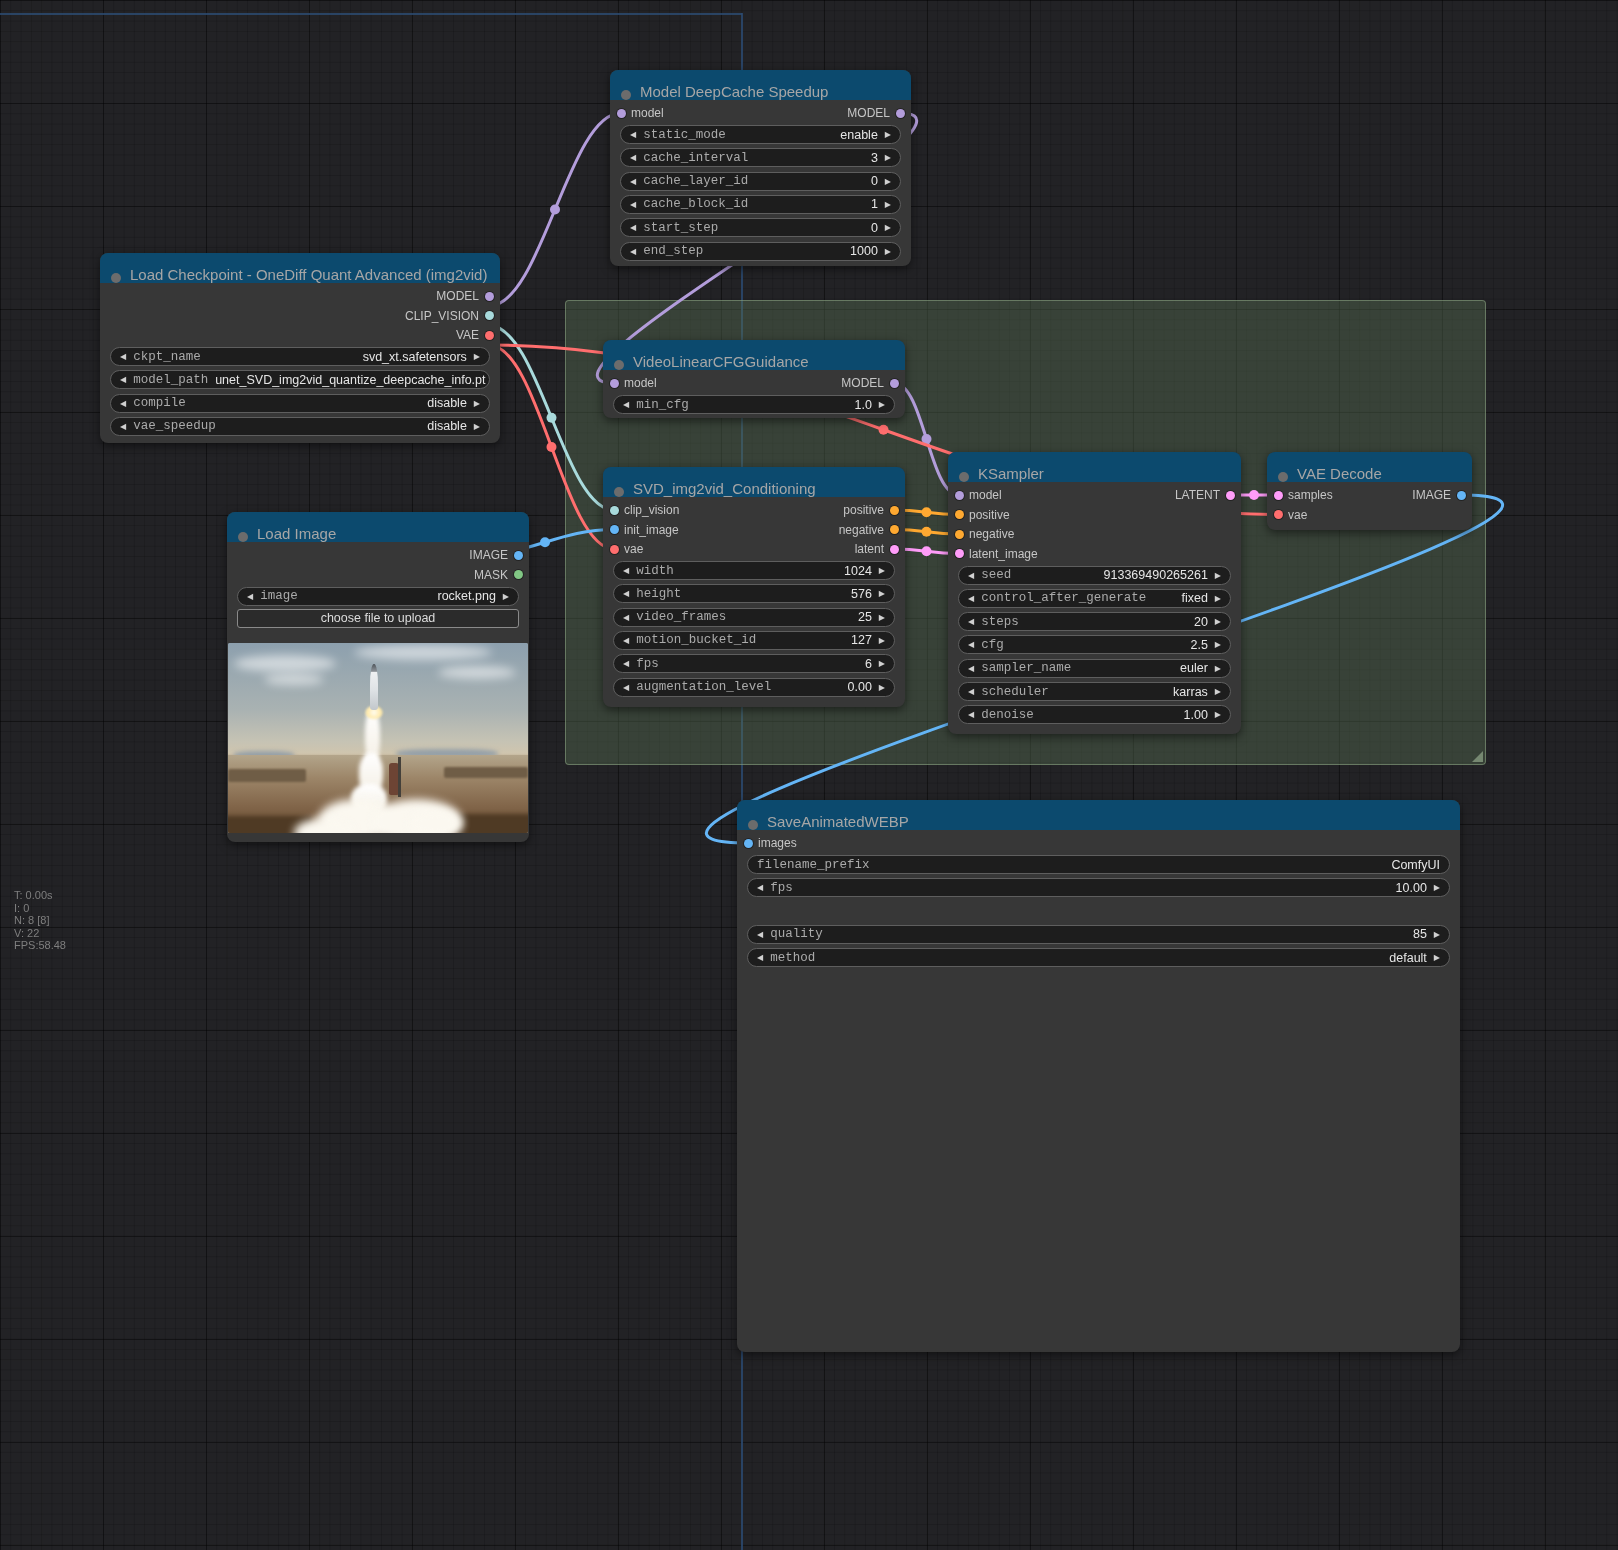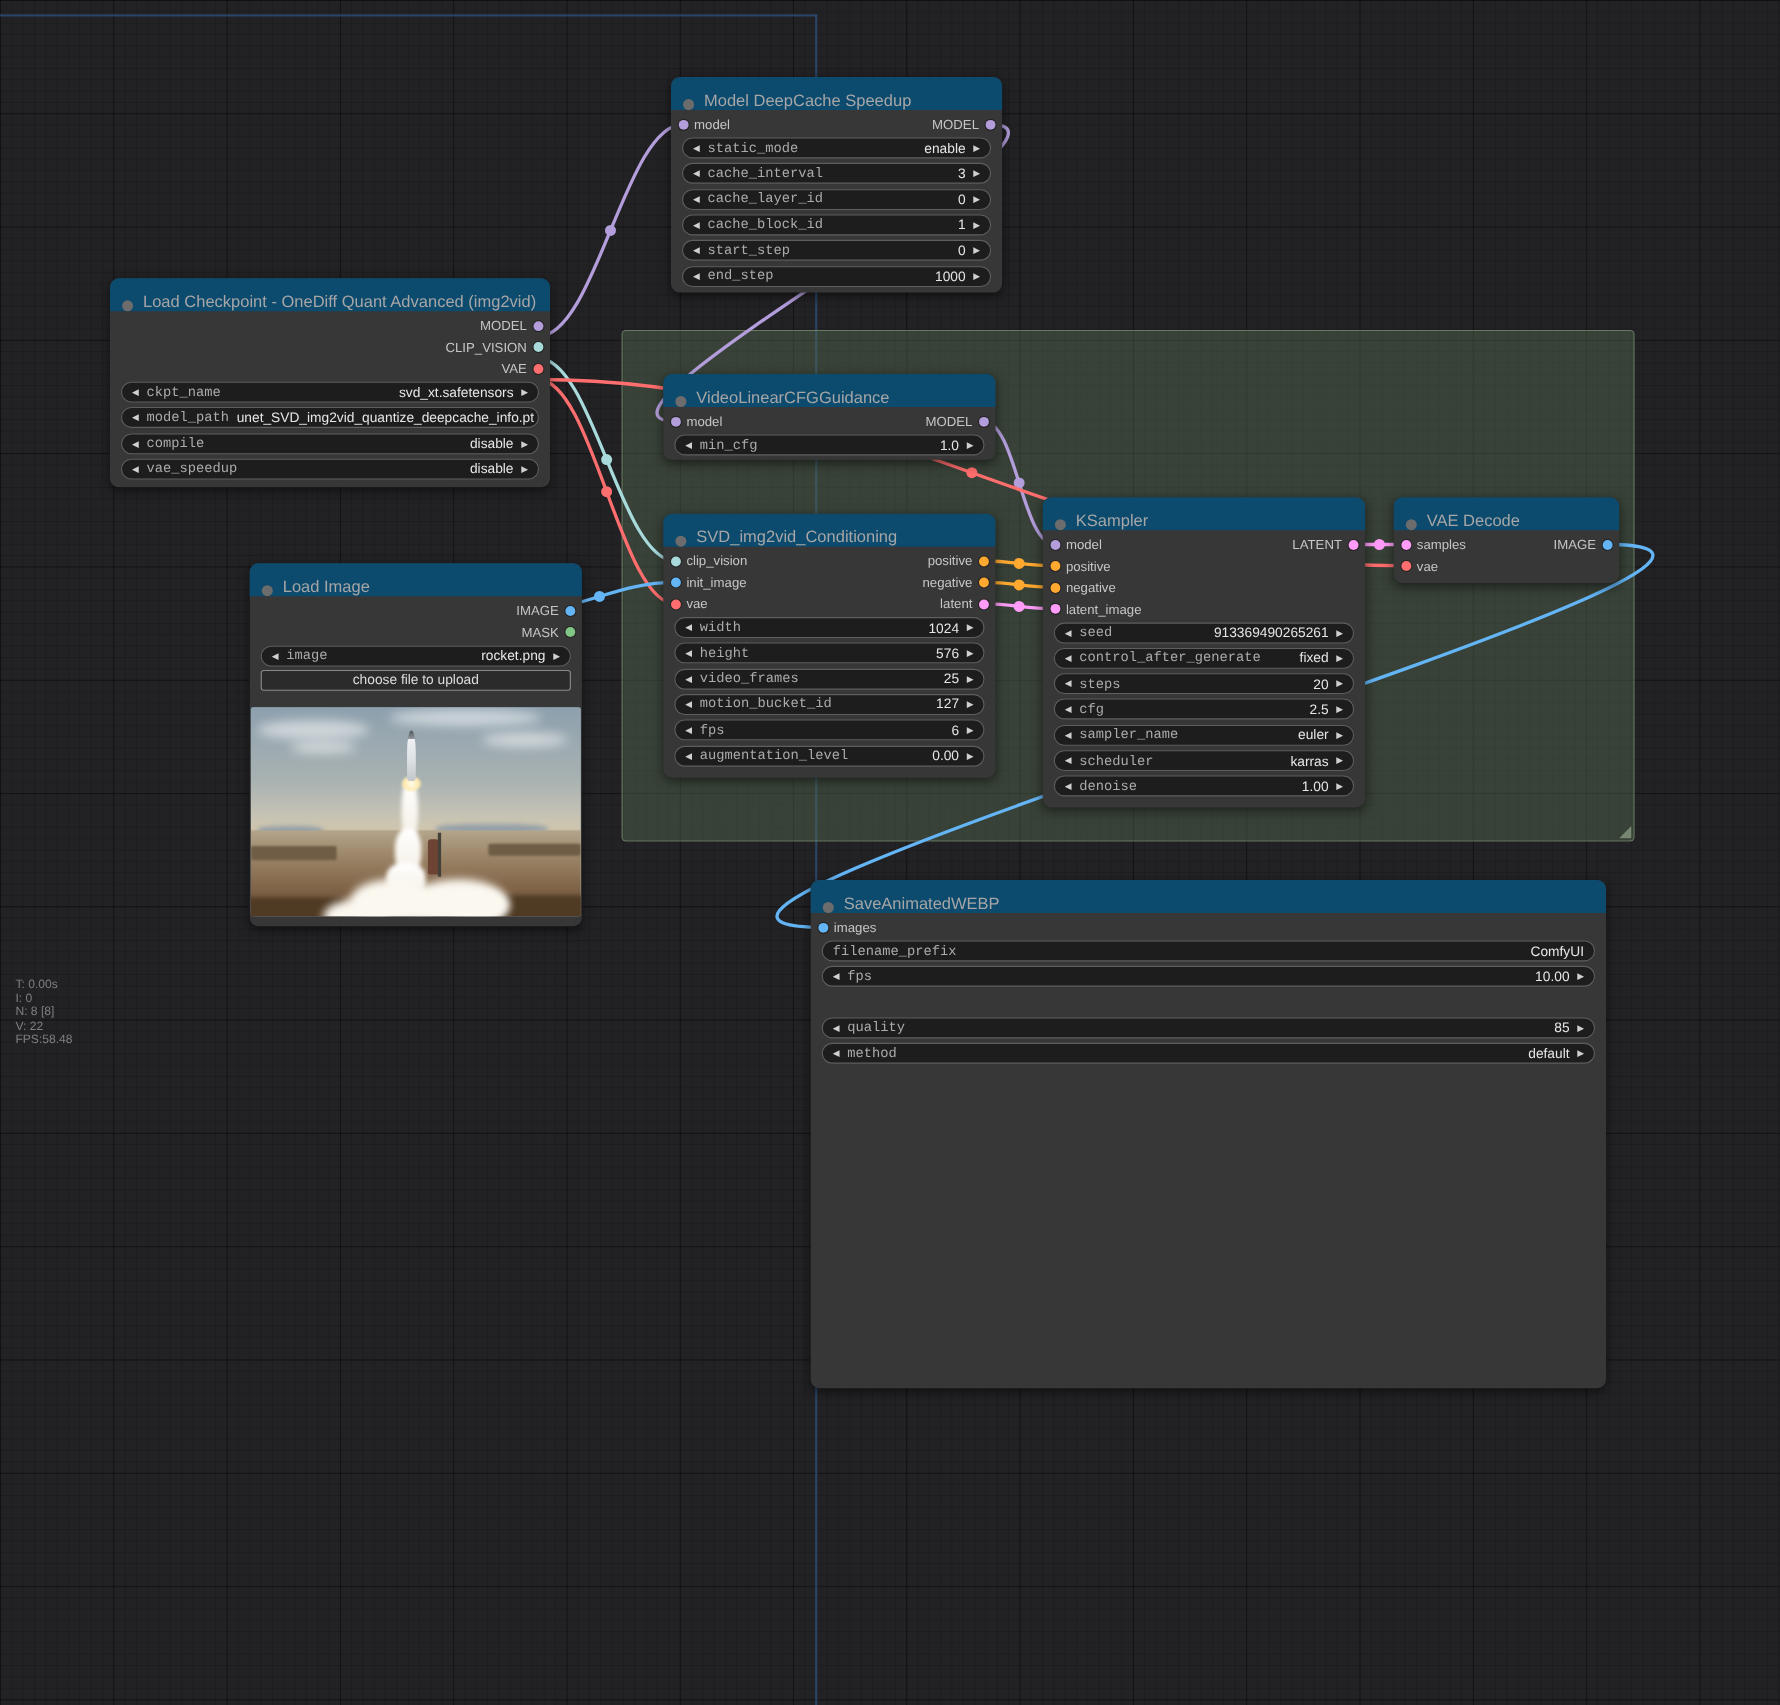--- a/index.html
+++ b/index.html
@@ -360,21 +360,21 @@
           <div class="title-dot"></div>
           <span class="t">VAE Decode</span>
         </div>
         <div class="slot-dot" style="left: 6.5px; top: 38.5px; background: rgb(255, 156, 249);"></div>
         <div class="slot-label" style="left: 21px; top: 35px;">samples</div>
         <div class="slot-dot" style="left: 189.5px; top: 38.5px; background: rgb(100, 181, 246);"></div>
         <div class="slot-label" style="right: 21px; top: 35px;">IMAGE</div>
         <div class="slot-dot" style="left: 6.5px; top: 58px; background: rgb(255, 110, 110);"></div>
         <div class="slot-label" style="left: 21px; top: 54.5px;">vae</div>
       </div>
-      <div class="node" style="left: 737px; top: 800px; width: 723px; height: 462px;">
+      <div class="node" style="left: 737px; top: 800px; width: 723px; height: 552px;">
         <div class="node-title">
           <div class="title-dot"></div>
           <span class="t">SaveAnimatedWEBP</span>
         </div>
         <div class="slot-dot" style="left: 6.5px; top: 38.5px; background: rgb(100, 181, 246);"></div>
         <div class="slot-label" style="left: 21px; top: 35px;">images</div>
         <div class="pill" style="left: 10px; top: 55px; width: 703px;">
           <span class="lbl">filename_prefix</span>
           <span class="val">ComfyUI</span>
         </div>

